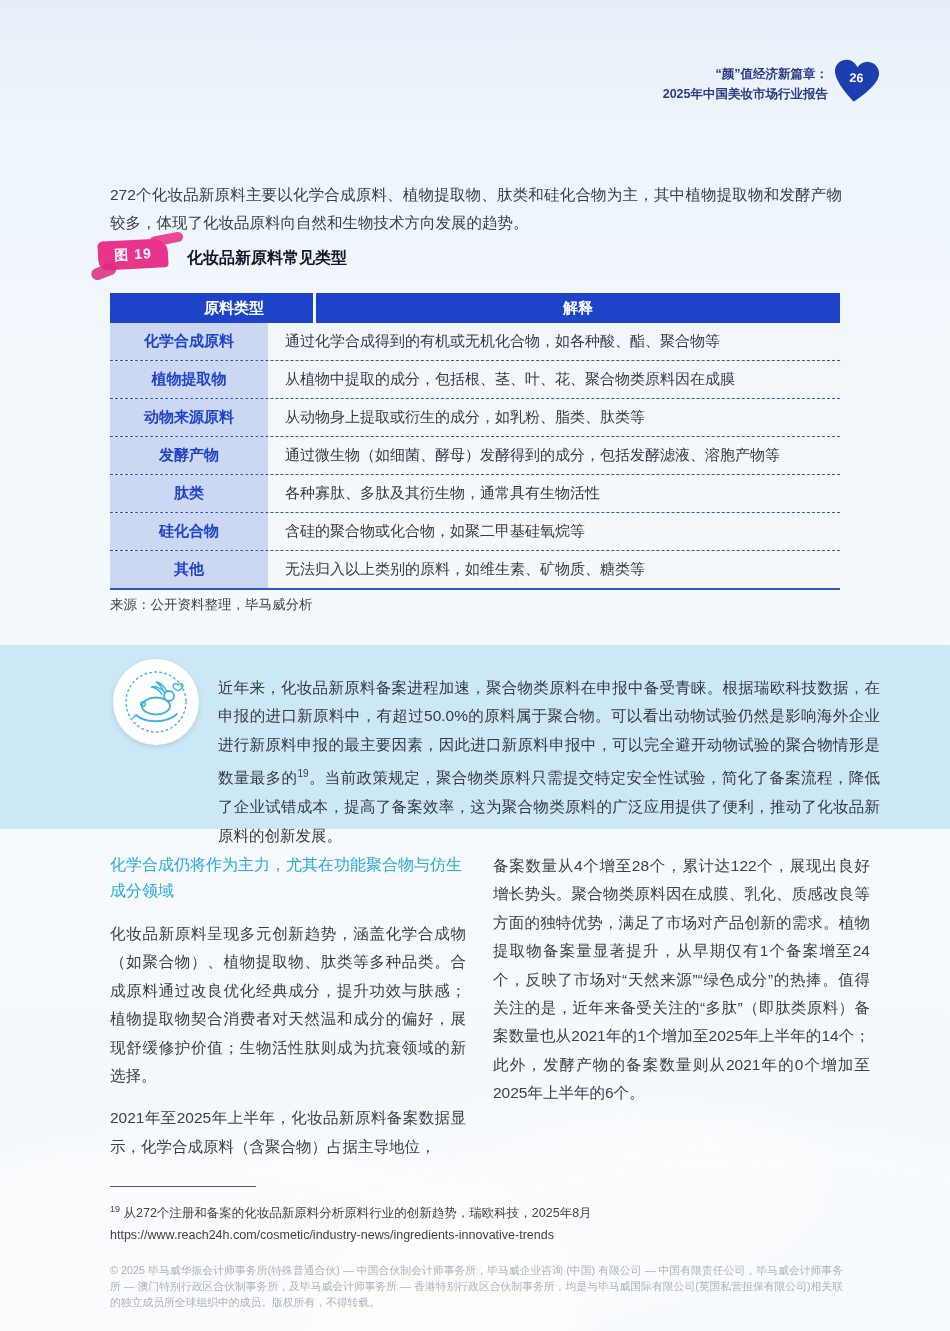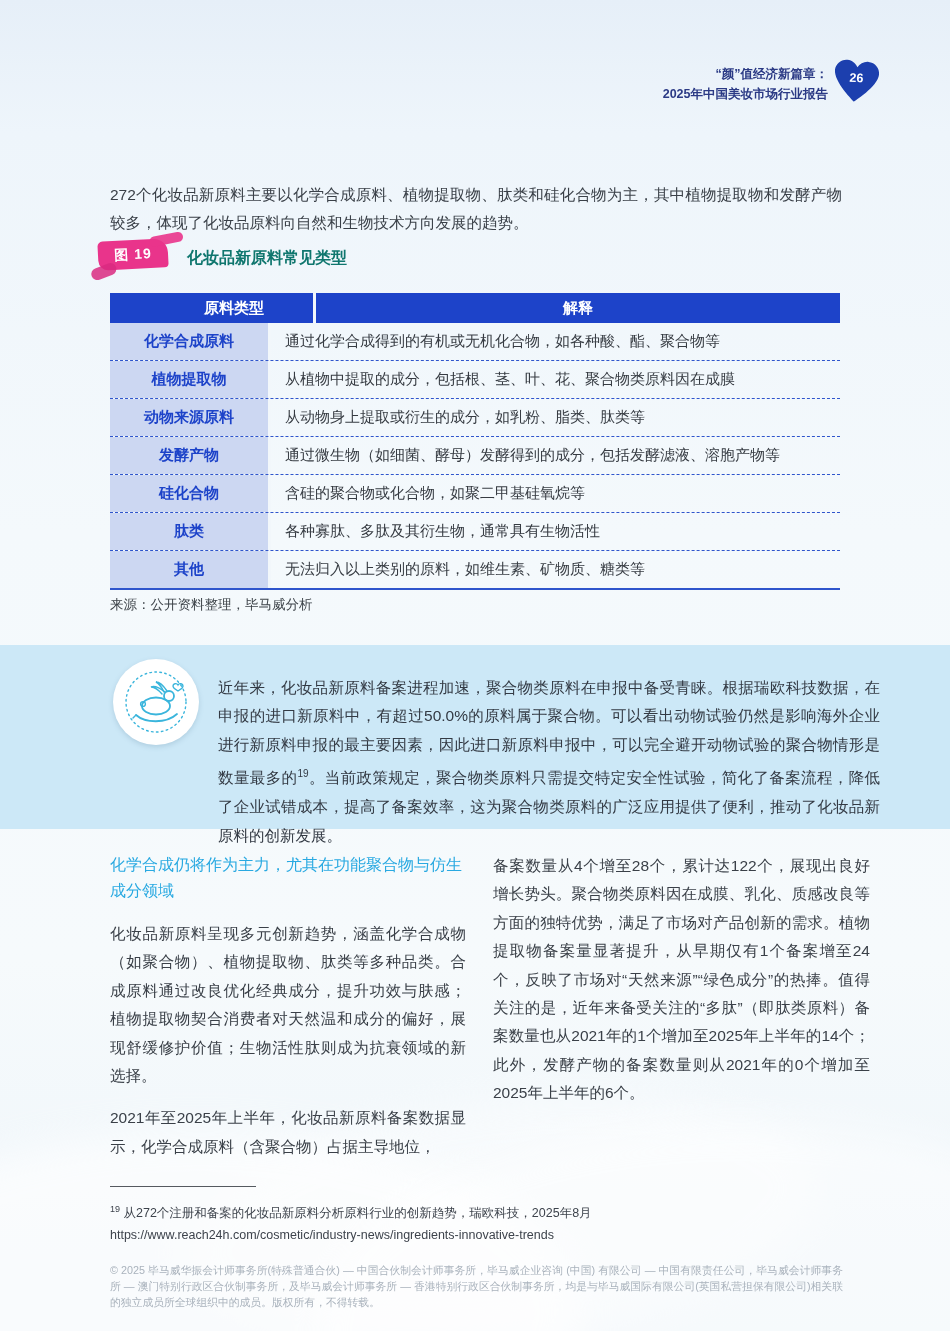--- a/index.html
+++ b/index.html
@@ -29,21 +29,21 @@
 
   
   .fig-badge{position:absolute;left:98px;top:240px;width:70px;height:29px;background:#e9348b;
     transform:rotate(-3deg);border-radius:5px 14px 4px 10px;
     display:flex;align-items:center;justify-content:center;
     color:#fff;font-size:14px;font-weight:700;letter-spacing:1px;}
   .fig-badge::before{content:"";position:absolute;right:-16px;top:-4px;width:34px;height:10px;
     background:#e9348b;border-radius:6px;transform:rotate(-8deg);opacity:.9;}
   .fig-badge::after{content:"";position:absolute;left:-8px;bottom:-7px;width:26px;height:12px;
     background:#d92a80;border-radius:8px;transform:rotate(-18deg);opacity:.85;}
-  .fig-title{position:absolute;left:187px;top:248px;font-size:16px;font-weight:700;color:#0f766e;}
+  .fig-title{position:absolute;left:187px;top:248px;font-size:16px;font-weight:700;color:#0f172a;}
 
   
   .tbl{position:absolute;left:110px;top:293px;width:730px;font-size:15px;}
   .t-head{display:flex;height:30px;background:#1d43c9;color:#fff;font-weight:700;}
   .t-head .h1{width:158px;display:flex;align-items:center;justify-content:center;border-right:3px solid #f2f7fb;padding-left:45px;}
   .t-head .h2{flex:1;display:flex;align-items:center;justify-content:center;}
   .t-row{display:flex;height:37px;border-bottom:1.5px dashed #2f55cc;}
   .t-row:last-child{border-bottom:2px solid #2f55cc;}
   .cell-type{width:158px;background:#ccd7f2;color:#1d43c9;font-weight:700;
     display:flex;align-items:center;justify-content:center;border-right:3px solid #f2f7fb;}
@@ -123,27 +123,27 @@
       <div class="cell-type">动物来源原料</div>
       <div class="cell-desc">从动物身上提取或衍生的成分，如乳粉、脂类、肽类等</div>
     </div>
 
     <div class="t-row">
       <div class="cell-type">发酵产物</div>
       <div class="cell-desc">通过微生物（如细菌、酵母）发酵得到的成分，包括发酵滤液、溶胞产物等</div>
     </div>
 
     <div class="t-row">
-      <div class="cell-type">硅化合物</div>
-      <div class="cell-desc">含硅的聚合物或化合物，如聚二甲基硅氧烷等</div>
+      <div class="cell-type">肽类</div>
+      <div class="cell-desc">各种寡肽、多肽及其衍生物，通常具有生物活性</div>
     </div>
 
     <div class="t-row">
-      <div class="cell-type">肽类</div>
-      <div class="cell-desc">各种寡肽、多肽及其衍生物，通常具有生物活性</div>
+      <div class="cell-type">硅化合物</div>
+      <div class="cell-desc">含硅的聚合物或化合物，如聚二甲基硅氧烷等</div>
     </div>
 
     <div class="t-row">
       <div class="cell-type">其他</div>
       <div class="cell-desc">无法归入以上类别的原料，如维生素、矿物质、糖类等</div>
     </div>
   </div>
   </div>
 
   <div class="source">来源：公开资料整理，毕马威分析</div>

